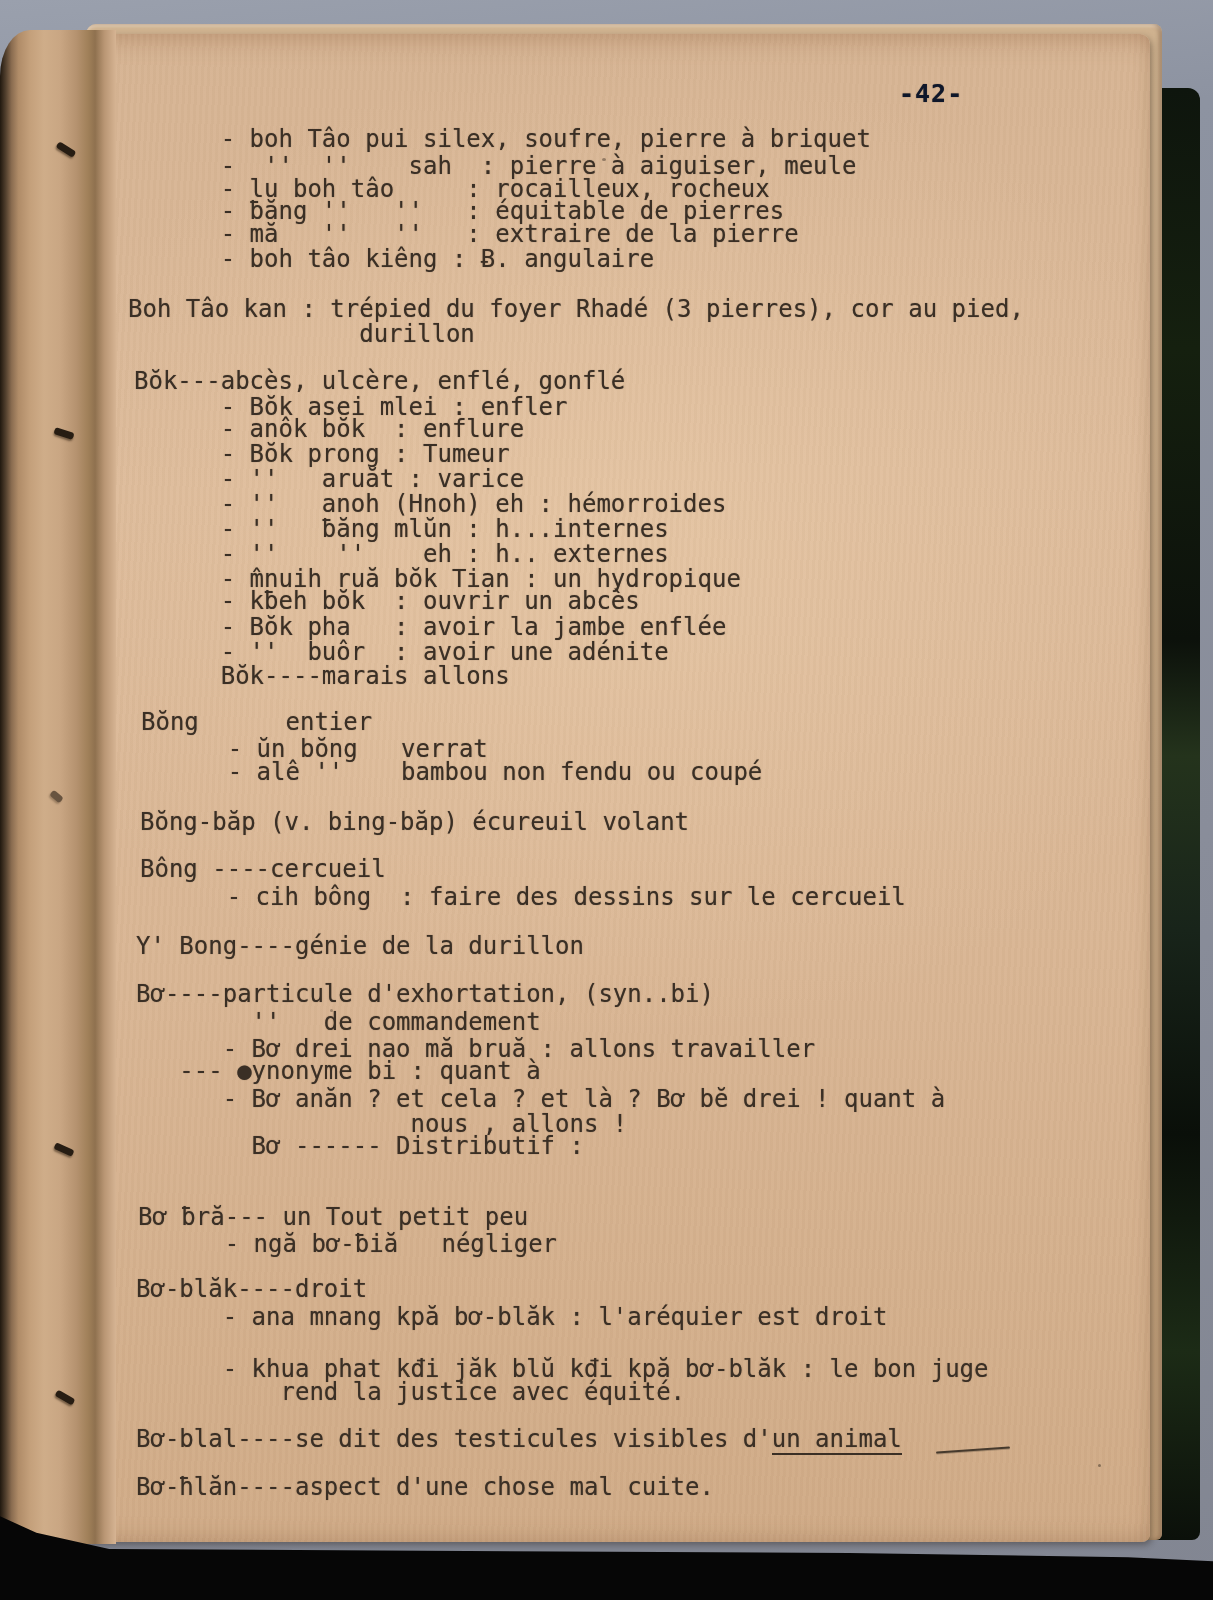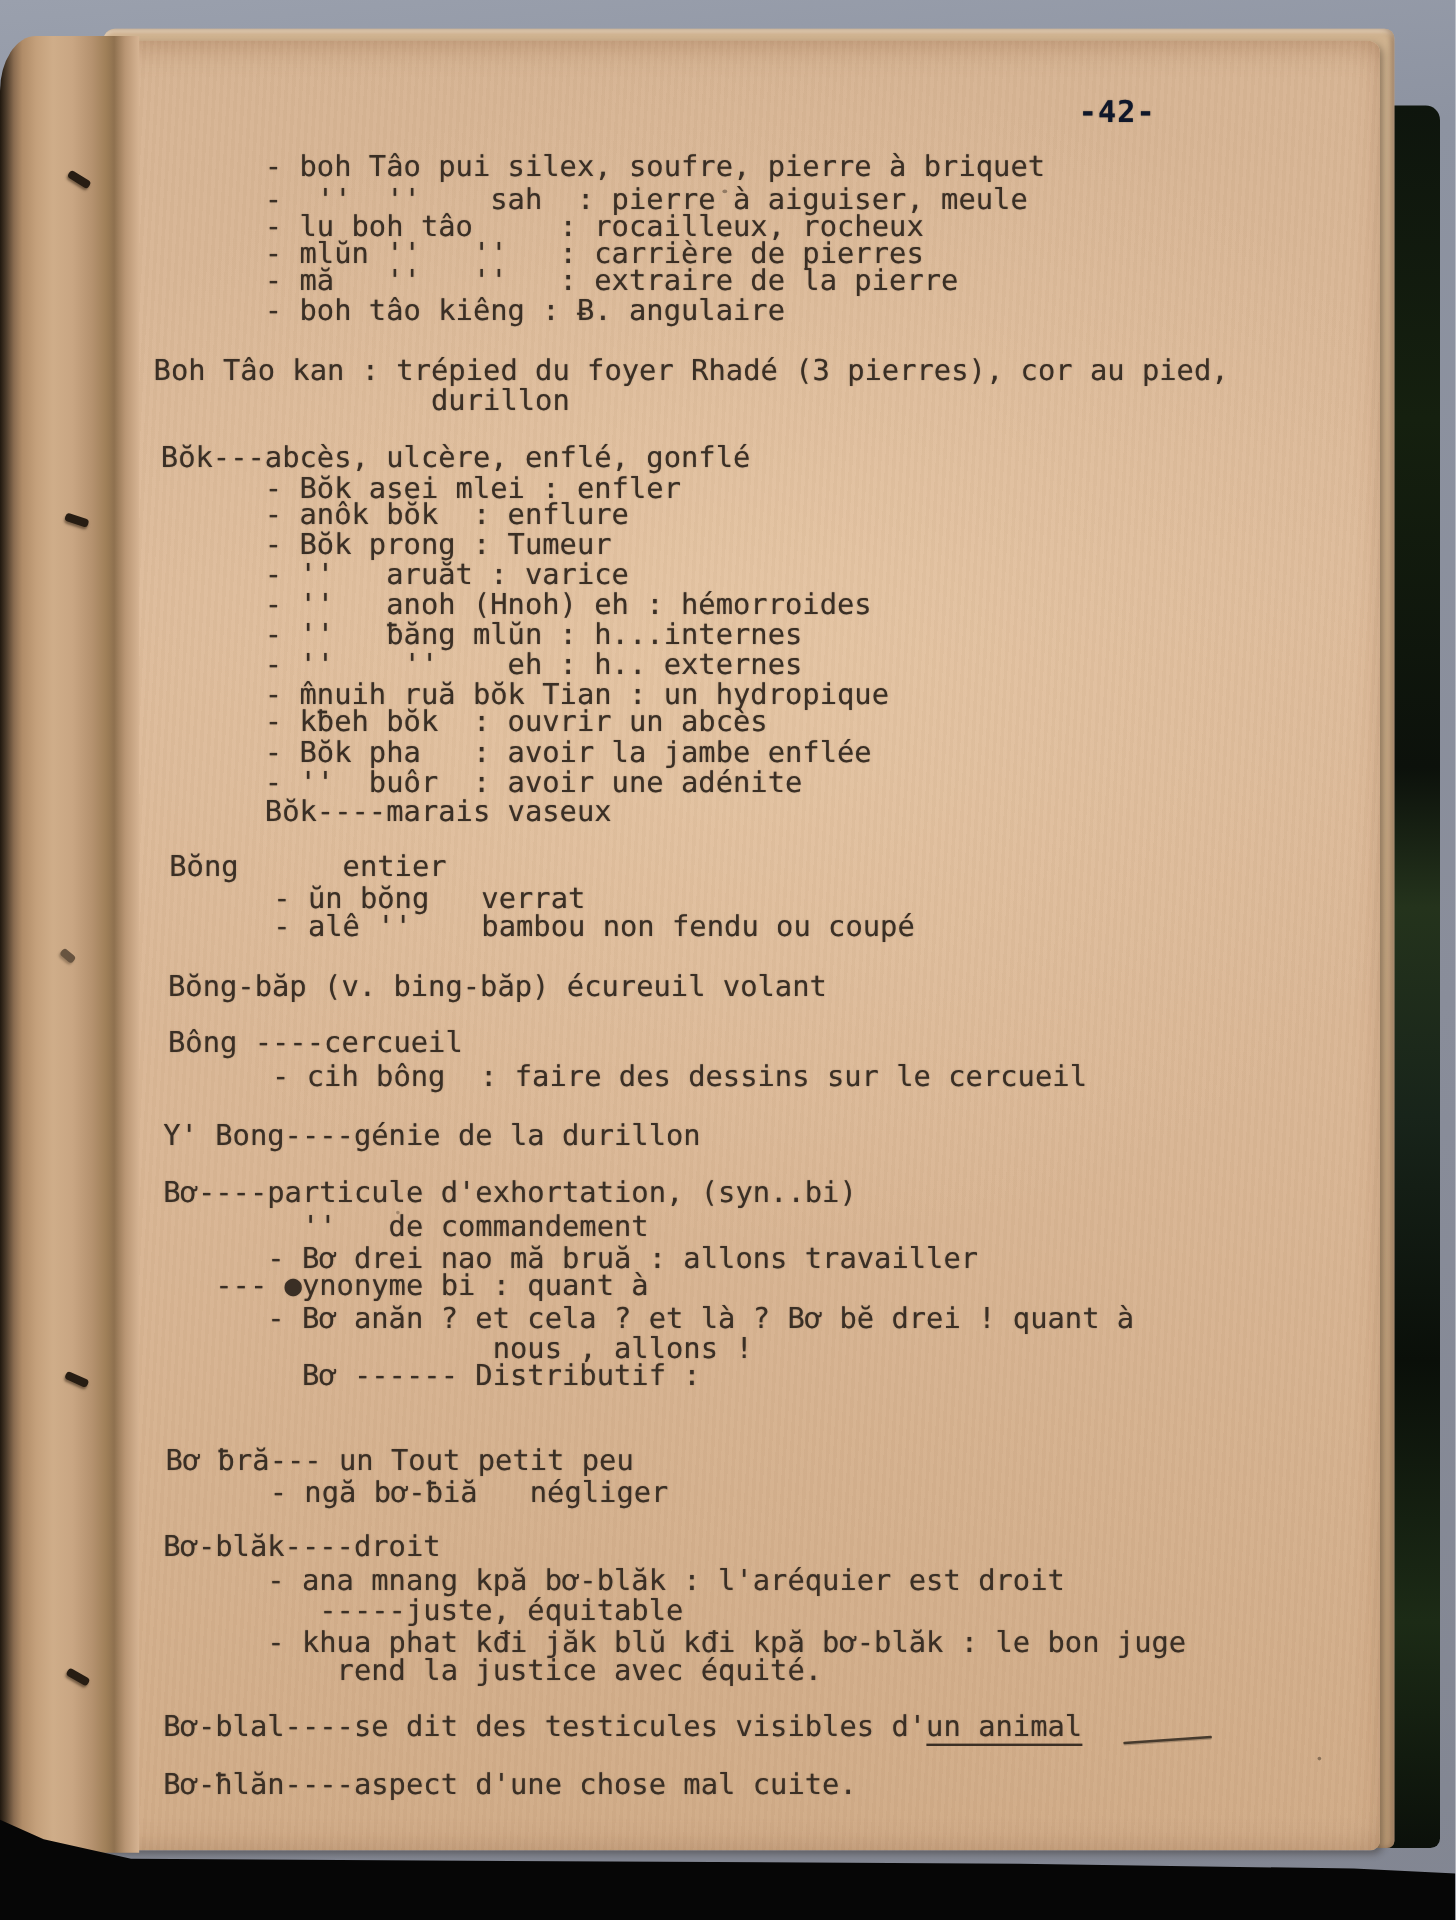--- a/index.html
+++ b/index.html
@@ -97,57 +97,56 @@
 <div class="stitch" style="left:50px;top:793px;transform:rotate(40deg);width:13px;opacity:.6;"></div>
 <div class="stitch" style="left:54px;top:1146px;transform:rotate(24deg);"></div>
 <div class="stitch" style="left:55px;top:1394px;transform:rotate(30deg);"></div>
 
 <div class="text-layer">
   <div class="pageno">-42-</div>
 
   <div class="ln" style="top:127px">      - boh Tâo pui silex, soufre, pierre à briquet</div>
   <div class="ln" style="top:154px">      -  ''  ''    sah  : pierre à aiguiser, meule</div>
   <div class="ln" style="top:177px">      - lu boh tâo     : rocailleux, rocheux</div>
-  <div class="ln" style="top:199px">      - mlŭn ''   ''   : carrière de pierres</div>
+  <div class="ln" style="top:199px">      - ƀăng ''   ''   : équitable de pierres</div>
   <div class="ln" style="top:222px">      - mă   ''   ''   : extraire de la pierre</div>
   <div class="ln" style="top:247px">      - boh tâo kiêng : Ƀ. angulaire</div>
   <div class="ln" style="top:297px;left:128px">Boh Tâo kan : trépied du foyer Rhadé (3 pierres), cor au pied,</div>
   <div class="ln" style="top:322px;left:128px">                durillon</div>
   <div class="ln" style="top:369px">Bŏk---abcès, ulcère, enflé, gonflé</div>
   <div class="ln" style="top:395px">      - Bŏk asei mlei : enfler</div>
   <div class="ln" style="top:417px">      - anôk bŏk  : enflure</div>
   <div class="ln" style="top:442px">      - Bŏk prong : Tumeur</div>
   <div class="ln" style="top:467px">      - ''   aruăt : varice</div>
   <div class="ln" style="top:492px">      - ''   anoh (Hnoh) eh : hémorroides</div>
   <div class="ln" style="top:517px">      - ''   ƀăng mlŭn : h...internes</div>
   <div class="ln" style="top:542px">      - ''    ''    eh : h.. externes</div>
   <div class="ln" style="top:567px">      - m̂nuih ruă bŏk Tian : un hydropique</div>
   <div class="ln" style="top:589px">      - kƀeh bŏk  : ouvrir un abcès</div>
   <div class="ln" style="top:615px">      - Bŏk pha   : avoir la jambe enflée</div>
   <div class="ln" style="top:640px">      - ''  buôr  : avoir une adénite</div>
-  <div class="ln" style="top:664px">      Bŏk----marais vaseux</div>
+  <div class="ln" style="top:664px">      Bŏk----marais allons</div>
   <div class="ln" style="top:710px;left:141px">Bŏng      entier</div>
   <div class="ln" style="top:737px;left:141px">      - ŭn bŏng   verrat</div>
   <div class="ln" style="top:760px;left:141px">      - alê ''    bambou non fendu ou coupé</div>
   <div class="ln" style="top:810px;left:140px">Bŏng-băp (v. bing-băp) écureuil volant</div>
   <div class="ln" style="top:857px;left:140px">Bông ----cercueil</div>
   <div class="ln" style="top:885px;left:140px">      - cih bông  : faire des dessins sur le cercueil</div>
   <div class="ln" style="top:934px;left:136px">Y' Bong----génie de la durillon</div>
   <div class="ln" style="top:982px;left:136px">Bơ----particule d'exhortation, (syn..bi)</div>
   <div class="ln" style="top:1010px;left:136px">        ''   de commandement</div>
   <div class="ln" style="top:1037px;left:136px">      - Bơ drei nao mă bruă : allons travailler</div>
   <div class="ln" style="top:1059px;left:136px">   --- ●ynonyme bi : quant à</div>
   <div class="ln" style="top:1087px;left:136px">      - Bơ anăn ? et cela ? et là ? Bơ bĕ drei ! quant à</div>
   <div class="ln" style="top:1112px;left:136px">                   nous , allons !</div>
   <div class="ln" style="top:1134px;left:136px">        Bơ ------ Distributif :</div>
   <div class="ln" style="top:1205px;left:138px">Bơ ƀră--- un Tout petit peu</div>
   <div class="ln" style="top:1232px;left:138px">      - ngă bơ-ƀiă   négliger</div>
   <div class="ln" style="top:1277px;left:136px">Bơ-blăk----droit</div>
   <div class="ln" style="top:1305px;left:136px">      - ana mnang kpă bơ-blăk : l'aréquier est droit</div>
-  <div class="ln" style="top:1330px;left:136px">         -----juste, équitable</div>
   <div class="ln" style="top:1357px;left:136px">      - khua phat kđi jăk blŭ kđi kpă bơ-blăk : le bon juge</div>
   <div class="ln" style="top:1380px;left:136px">          rend la justice avec équité.</div>
 
   <div class="ln" style="top:1427px;left:136px"><span>Bơ-blal----se dit des testicules visibles d'</span><span class="u-line">un animal</span></div>
   <div class="strike-ext"></div>
 
   <div class="ln" style="top:1475px;left:136px">Bơ-ħlăn----aspect d'une chose mal cuite.</div>
 
   <div class="speck" style="left:602px;top:158px;width:4px;height:3px;opacity:.5"></div>
   <div class="speck" style="left:1098px;top:1464px;width:3px;height:3px;opacity:.55"></div>

